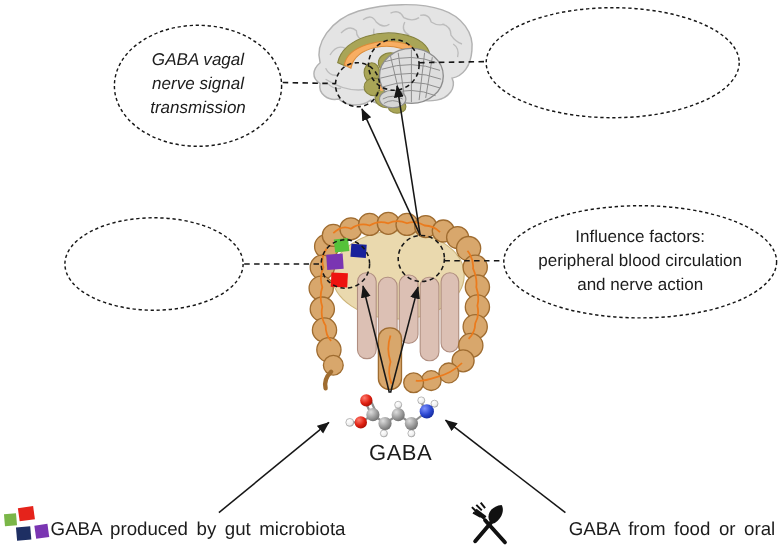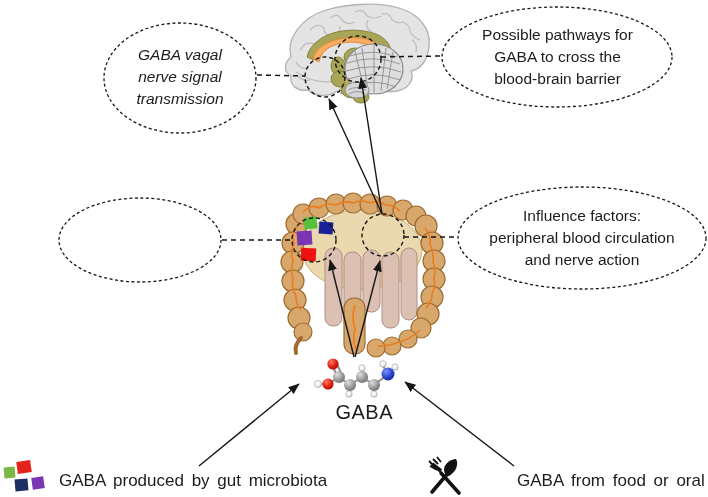--- a/index.html
+++ b/index.html
@@ -241,28 +241,25 @@
       <path d="M432,464 L441,471" stroke-width="4"></path>
       <path d="M432,492 L449,472" stroke-width="3.6" stroke-linecap="round"></path>
       <path d="M446,475 C441,469 446,460 456,459 C459,464 456,472 449,476 Z" fill="#111111" stroke="none"></path>
     </g>
   </svg>
 
   <div class="txt" style="left:120px;top:44px;width:120px;font-style:italic;">GABA vagal
 nerve signal
 transmission</div>
 
-  <div class="txt" style="left:470px;top:24px;width:175px;">Possible pathways for
-GABA to cross the
-blood-brain barrier</div>
 
 
   <div class="txt" style="left:482px;top:205px;width:200px;">Influence factors:
 peripheral blood circulation
 and nerve action</div>
 
   <div class="gaba-label" style="left:313px;top:401px;width:80px;text-align:right;">GABA</div>
 
-  <div class="legend-txt" style="left:59px;top:470px;">GABA produced by gut microbiota</div>
+  <div class="legend-txt" style="left:46px;top:470px;">GABA produced by gut microbiota</div>
 
   <div class="legend-txt" style="left:481px;top:470px;margin-left:36px;">GABA from food or oral</div>
 
 </div>
 
 </body></html>

